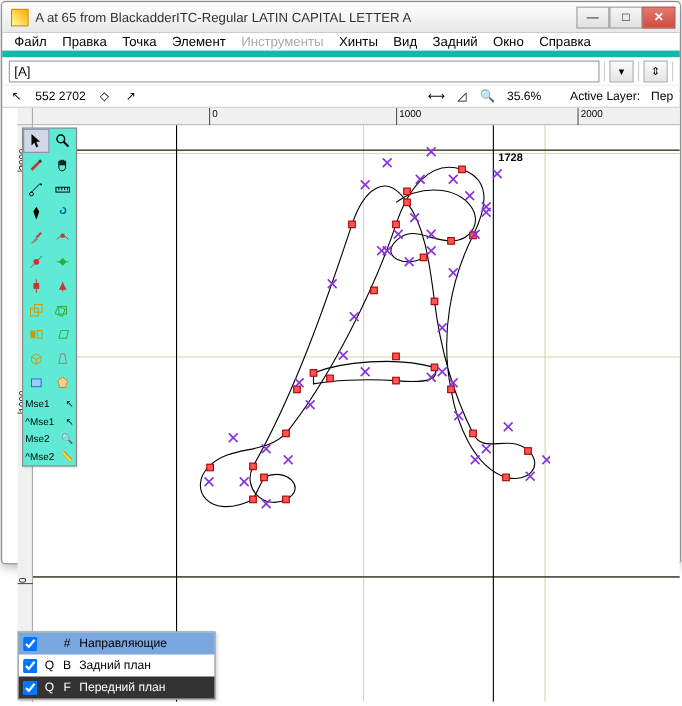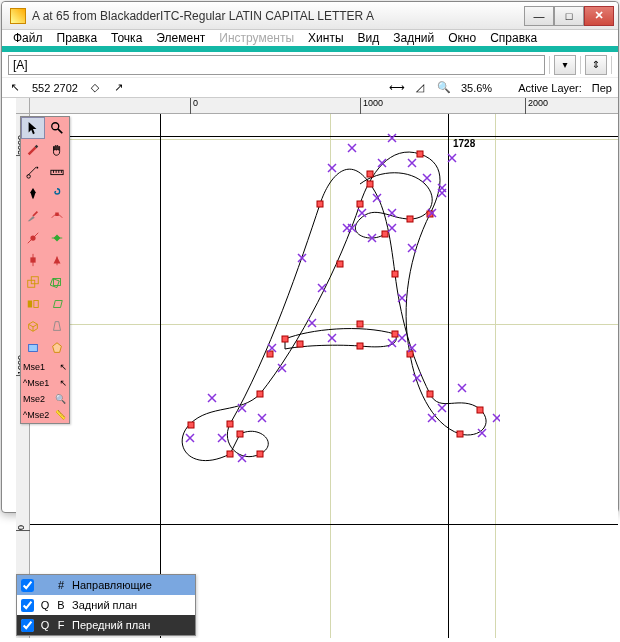--- a/index.html
+++ b/index.html
@@ -35,21 +35,21 @@
 .canvaswrap { flex:1; position:relative; overflow:hidden; }
 
 
 .ruler-h { position:absolute; top:0; left:28px; right:0; height:16px; background:#f0f0f0; border-bottom:1px solid #aaa; font-size:9px; }
 .ruler-h .tick { position:absolute; top:0; height:16px; border-left:1px solid #555; padding-left:2px; }
 .ruler-v { position:absolute; top:16px; left:14px; width:14px; bottom:0; background:#f0f0f0; border-right:1px solid #aaa; font-size:9px; }
 .ruler-v .tick { position:absolute; left:0; width:14px; border-top:1px solid #555; writing-mode:vertical-rl; transform:rotate(180deg); padding-bottom:1px; }
 .corner { position:absolute; top:0; left:14px; width:14px; height:16px; background:#f0f0f0; border-right:1px solid #aaa; border-bottom:1px solid #aaa; }
 
 
-.toolbox { position:absolute; top:18px; left:18px; width:50px; background:#fca5a5; border:1px solid #888; z-index:5; box-shadow:1px 1px 2px rgba(0,0,0,0.2); }
+.toolbox { position:absolute; top:18px; left:18px; width:50px; background:#5eead4; border:1px solid #888; z-index:5; box-shadow:1px 1px 2px rgba(0,0,0,0.2); }
 .toolrow { display:flex; }
 .tool { width:24px; height:22px; border:1px solid transparent; display:flex; align-items:center; justify-content:center; font-size:13px; cursor:pointer; }
 .tool.sel { background:#d0d8e8; border:1px solid #88a; }
 .tlabelrow { display:flex; align-items:center; font-size:9px; padding:0 2px; height:16px; }
 .tlabelrow span:first-child { flex:1; }
 
 
 .canvas { position:absolute; top:16px; left:28px; right:0; bottom:0; background:#fff; }
 .canvas .grid { position:absolute; background:#d4d8af; }
 .canvas .grid.v { width:1px; top:0; bottom:0; }

